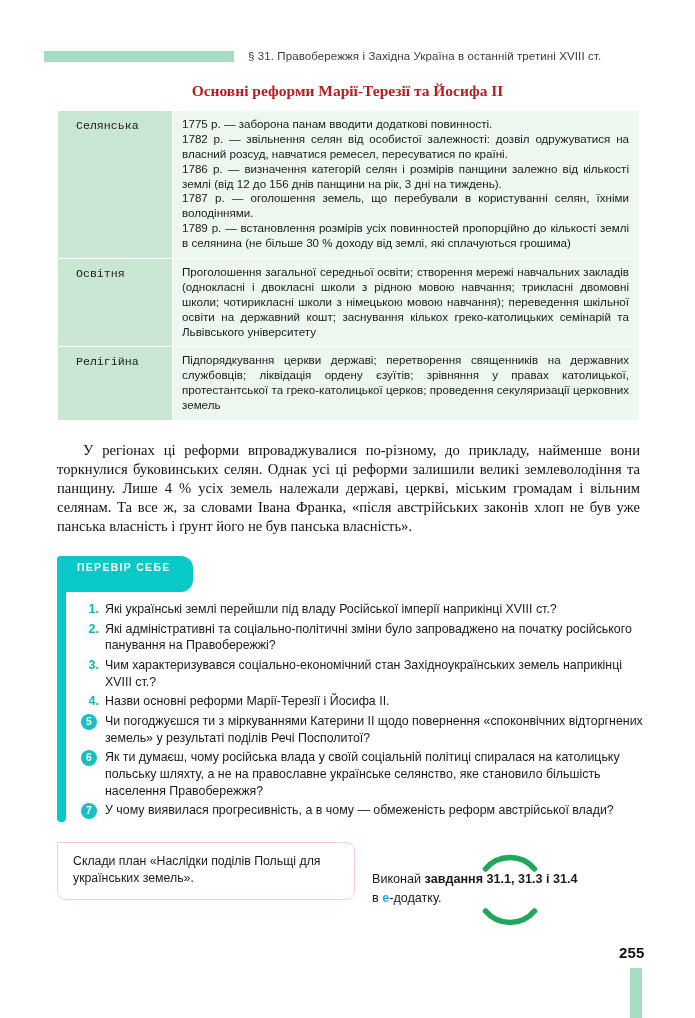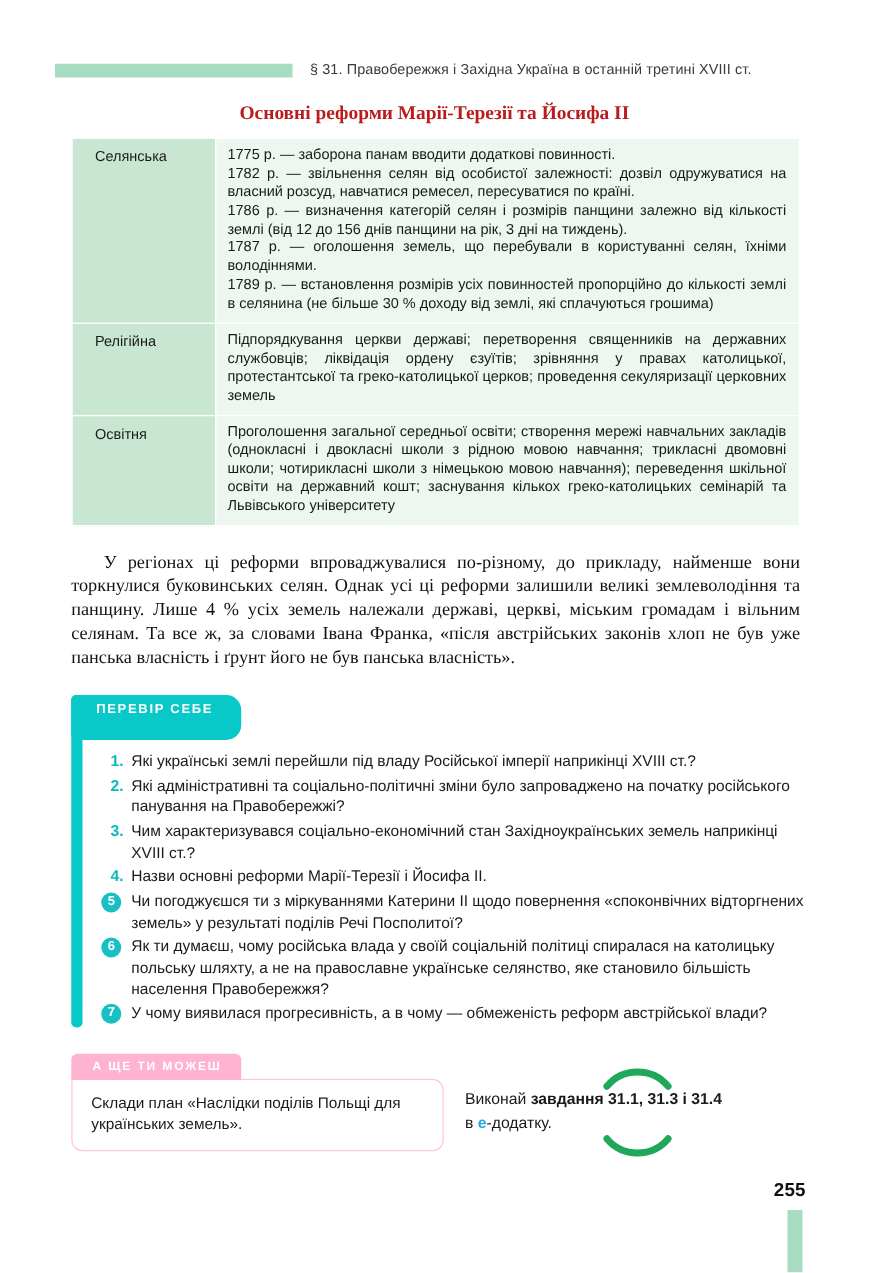--- a/index.html
+++ b/index.html
@@ -71,20 +71,21 @@
     font-size: 11.6px;
     line-height: 1.285;
   }
   .reform-table td.cat {
     width: 88px;
     background: #c9e6d3;
     color: #1a1a1a;
     padding-top: 8px;
     padding-left: 18px;
     font-size: 11.6px;
+    font-family: Liberation Mono, monospace;
   }
   .reform-table td.body {
     background: #edf7f0;
     color: #1a1a1a;
     text-align: justify;
     padding-right: 10px;
   }
   .reform-table td.body p {
     margin: 0;
   }
@@ -260,31 +261,31 @@
 
 <table class="reform-table">
   <tbody>
     <tr>
       <td class="cat">Селянська</td>
       <td class="body">
           <p>1775 р. — заборона панам вводити додаткові повинності.<br>1782 р. — звільнення селян від особистої залежності: дозвіл одружуватися на власний розсуд, навчатися ремесел, пересуватися по країні.<br>1786 р. — визначення категорій селян і розмірів панщини залежно від кількості землі (від 12 до 156 днів панщини на рік, 3 дні на тиждень).<br>1787 р. — оголошення земель, що перебували в користуванні селян, їхніми володіннями.<br>1789 р. — встановлення розмірів усіх повинностей пропорційно до кількості землі в селянина (не більше 30 % доходу від землі, які сплачуються грошима)</p>
         </td>
     </tr>
     <tr>
+      <td class="cat">Освітня</td>
+      <td class="body">
+          <p>Проголошення загальної середньої освіти; створення мережі навчальних закладів (однокласні і двокласні школи з рідною мовою навчання; трикласні двомовні школи; чотирикласні школи з німецькою мовою навчання); переведення шкільної освіти на державний кошт; заснування кількох греко-католицьких семінарій та Львівського університету</p>
+        </td>
+    </tr>
+    <tr>
       <td class="cat">Релігійна</td>
       <td class="body">
           <p>Підпорядкування церкви державі; перетворення священників на державних службовців; ліквідація ордену єзуїтів; зрівняння у правах католицької, протестантської та греко-католицької церков; проведення секуляризації церковних земель</p>
         </td>
     </tr>
-    <tr>
-      <td class="cat">Освітня</td>
-      <td class="body">
-          <p>Проголошення загальної середньої освіти; створення мережі навчальних закладів (однокласні і двокласні школи з рідною мовою навчання; трикласні двомовні школи; чотирикласні школи з німецькою мовою навчання); переведення шкільної освіти на державний кошт; заснування кількох греко-католицьких семінарій та Львівського університету</p>
-        </td>
-    </tr>
   </tbody>
 </table>
 
 <p class="prose">У регіонах ці реформи впроваджувалися по-різному, до прикладу, найменше вони торкнулися буковинських селян. Однак усі ці реформи залишили великі землеволодіння та панщину. Лише 4 % усіх земель належали державі, церкві, міським громадам і вільним селянам. Та все ж, за словами Івана Франка, «після австрійських законів хлоп не був уже панська власність і ґрунт його не був панська власність».</p>
 
 <div class="check-block">
   <div class="check-rail"></div>
   <div class="check-tab">ПЕРЕВІР СЕБЕ</div>
   <ul class="qlist">
     <li class="qitem">
@@ -312,21 +313,20 @@
       <span>Як ти думаєш, чому російська влада у своїй соціальній політиці спиралася на католицьку польську шляхту, а не на православне українське селянство, яке становило більшість населення Правобережжя?</span>
     </li>
     <li class="qitem">
       <span class="qnum-badge">7</span>
       <span>У чому виявилася прогресивність, а в чому — обмеженість реформ австрійської влади?</span>
     </li>
   </ul>
 </div>
 
 <div class="extra-card">
-  <div class="extra-tab">А ЩЕ ТИ МОЖЕШ</div>
   <div class="extra-body">Склади план «Наслідки поділів Польщі для українських земель».</div>
 </div>
 
 <div class="eapp">
   <svg class="eapp-ring" viewBox="0 0 84 84">
     <path d="M 17.5 21 A 32 32 0 0 1 66.5 21" fill="none" stroke="#1fa85a" stroke-width="5.5" stroke-linecap="round"></path>
     <path d="M 17.5 63 A 32 32 0 0 0 66.5 63" fill="none" stroke="#1fa85a" stroke-width="5.5" stroke-linecap="round"></path>
   </svg>
   <div class="eapp-text">
     <span>Виконай </span><b>завдання 31.1, 31.3 і 31.4</b><br>

